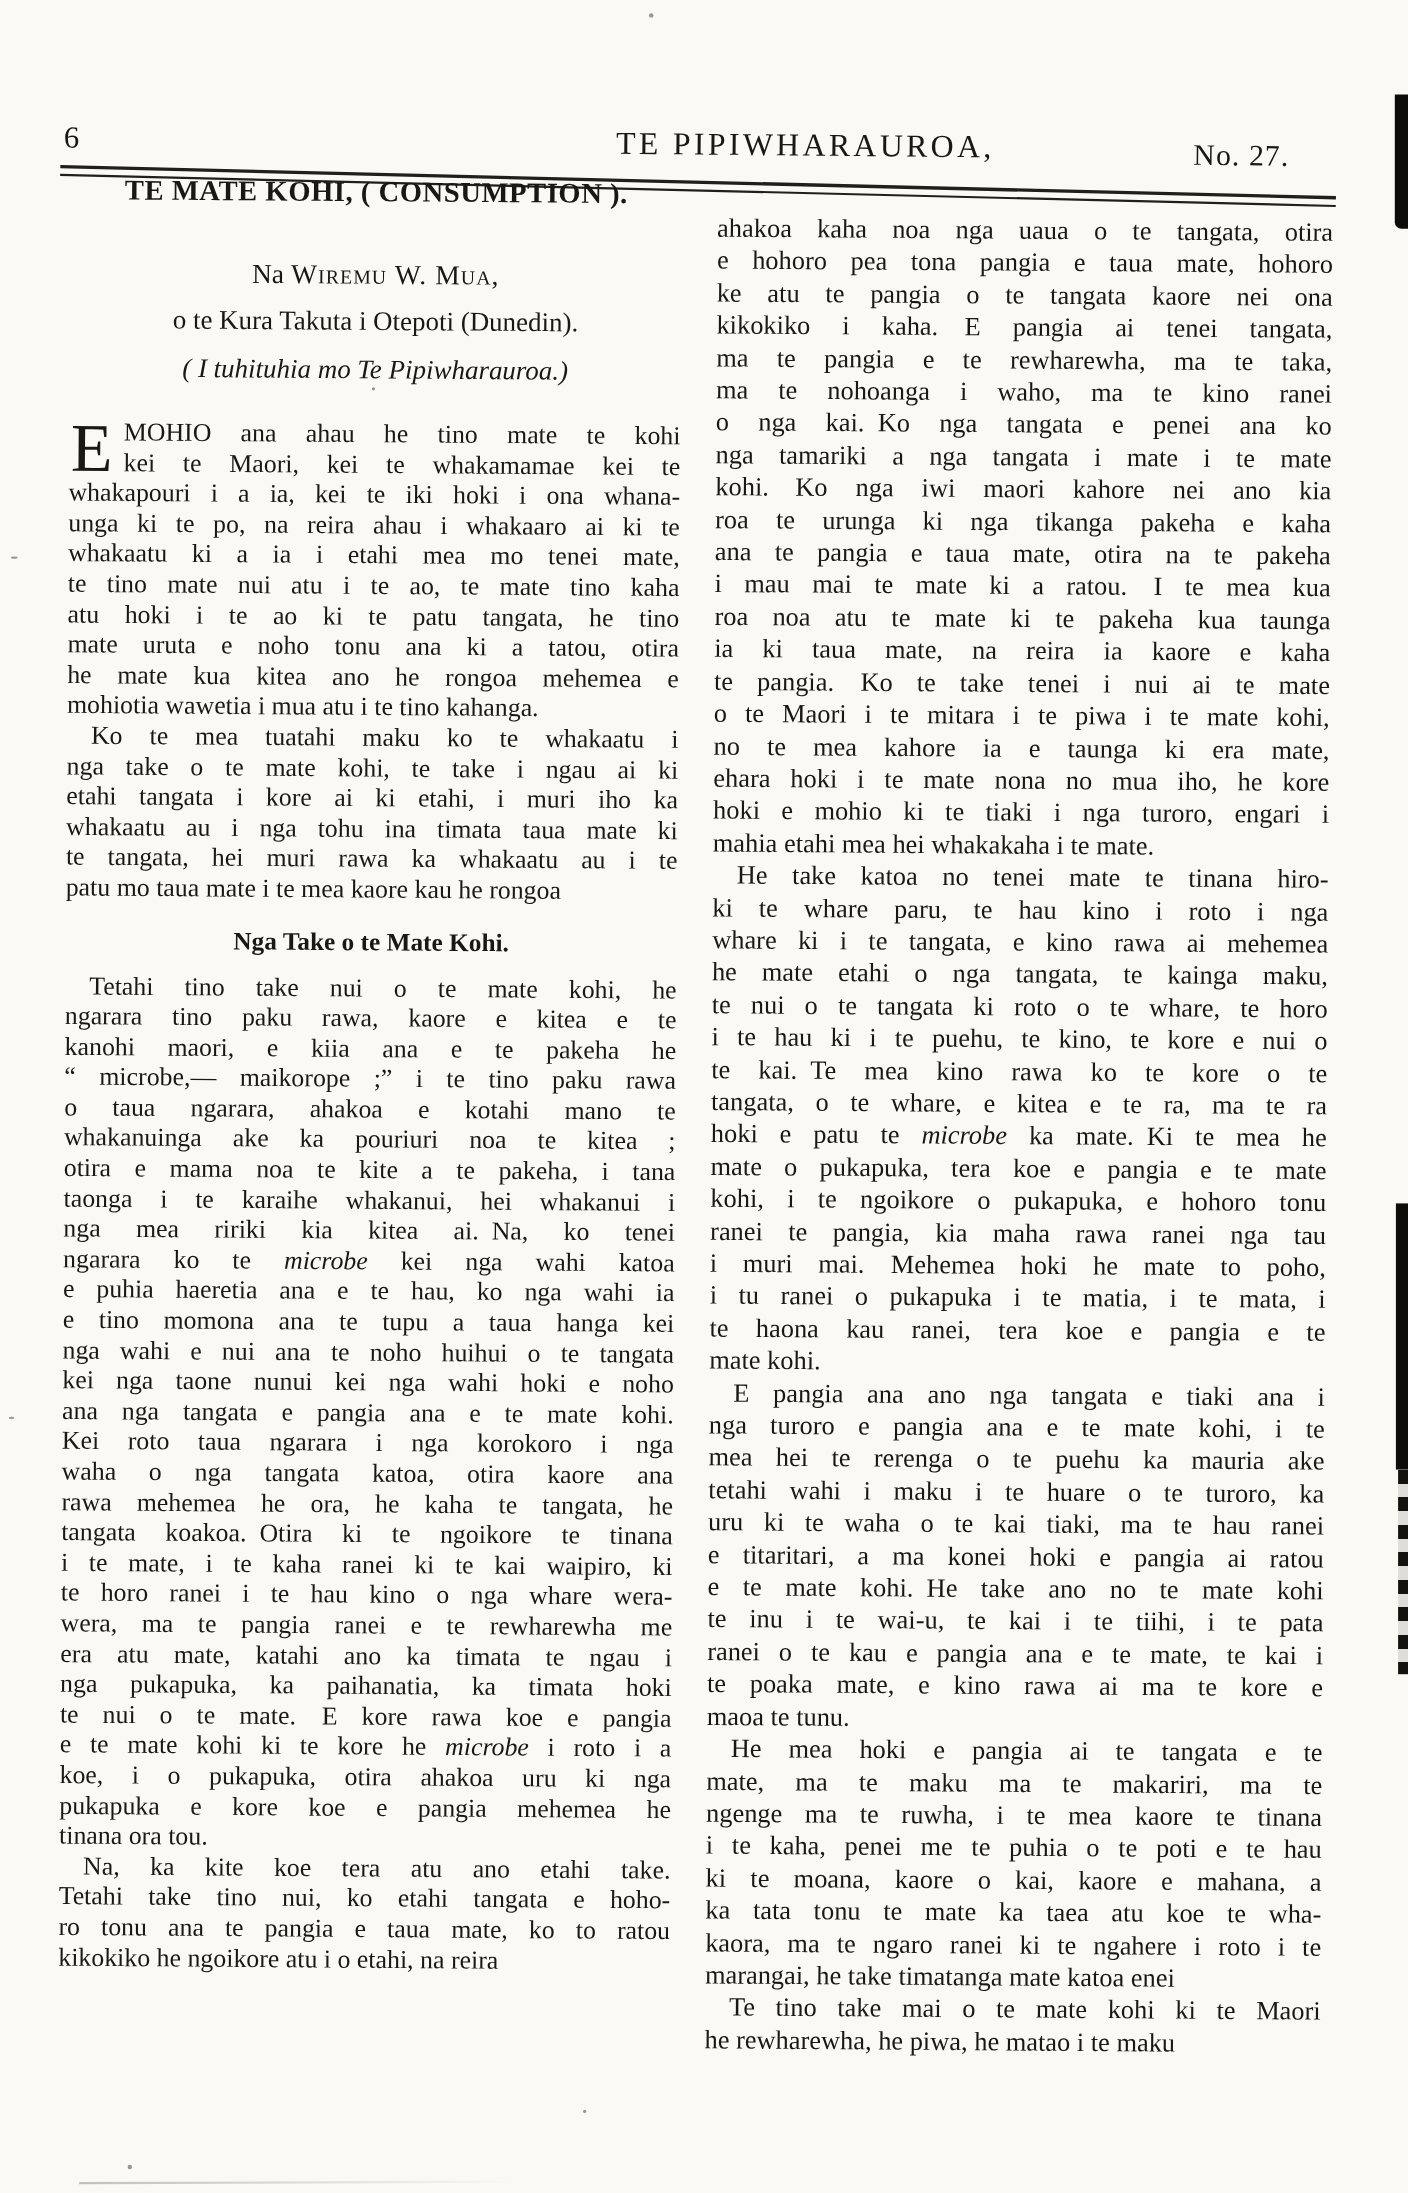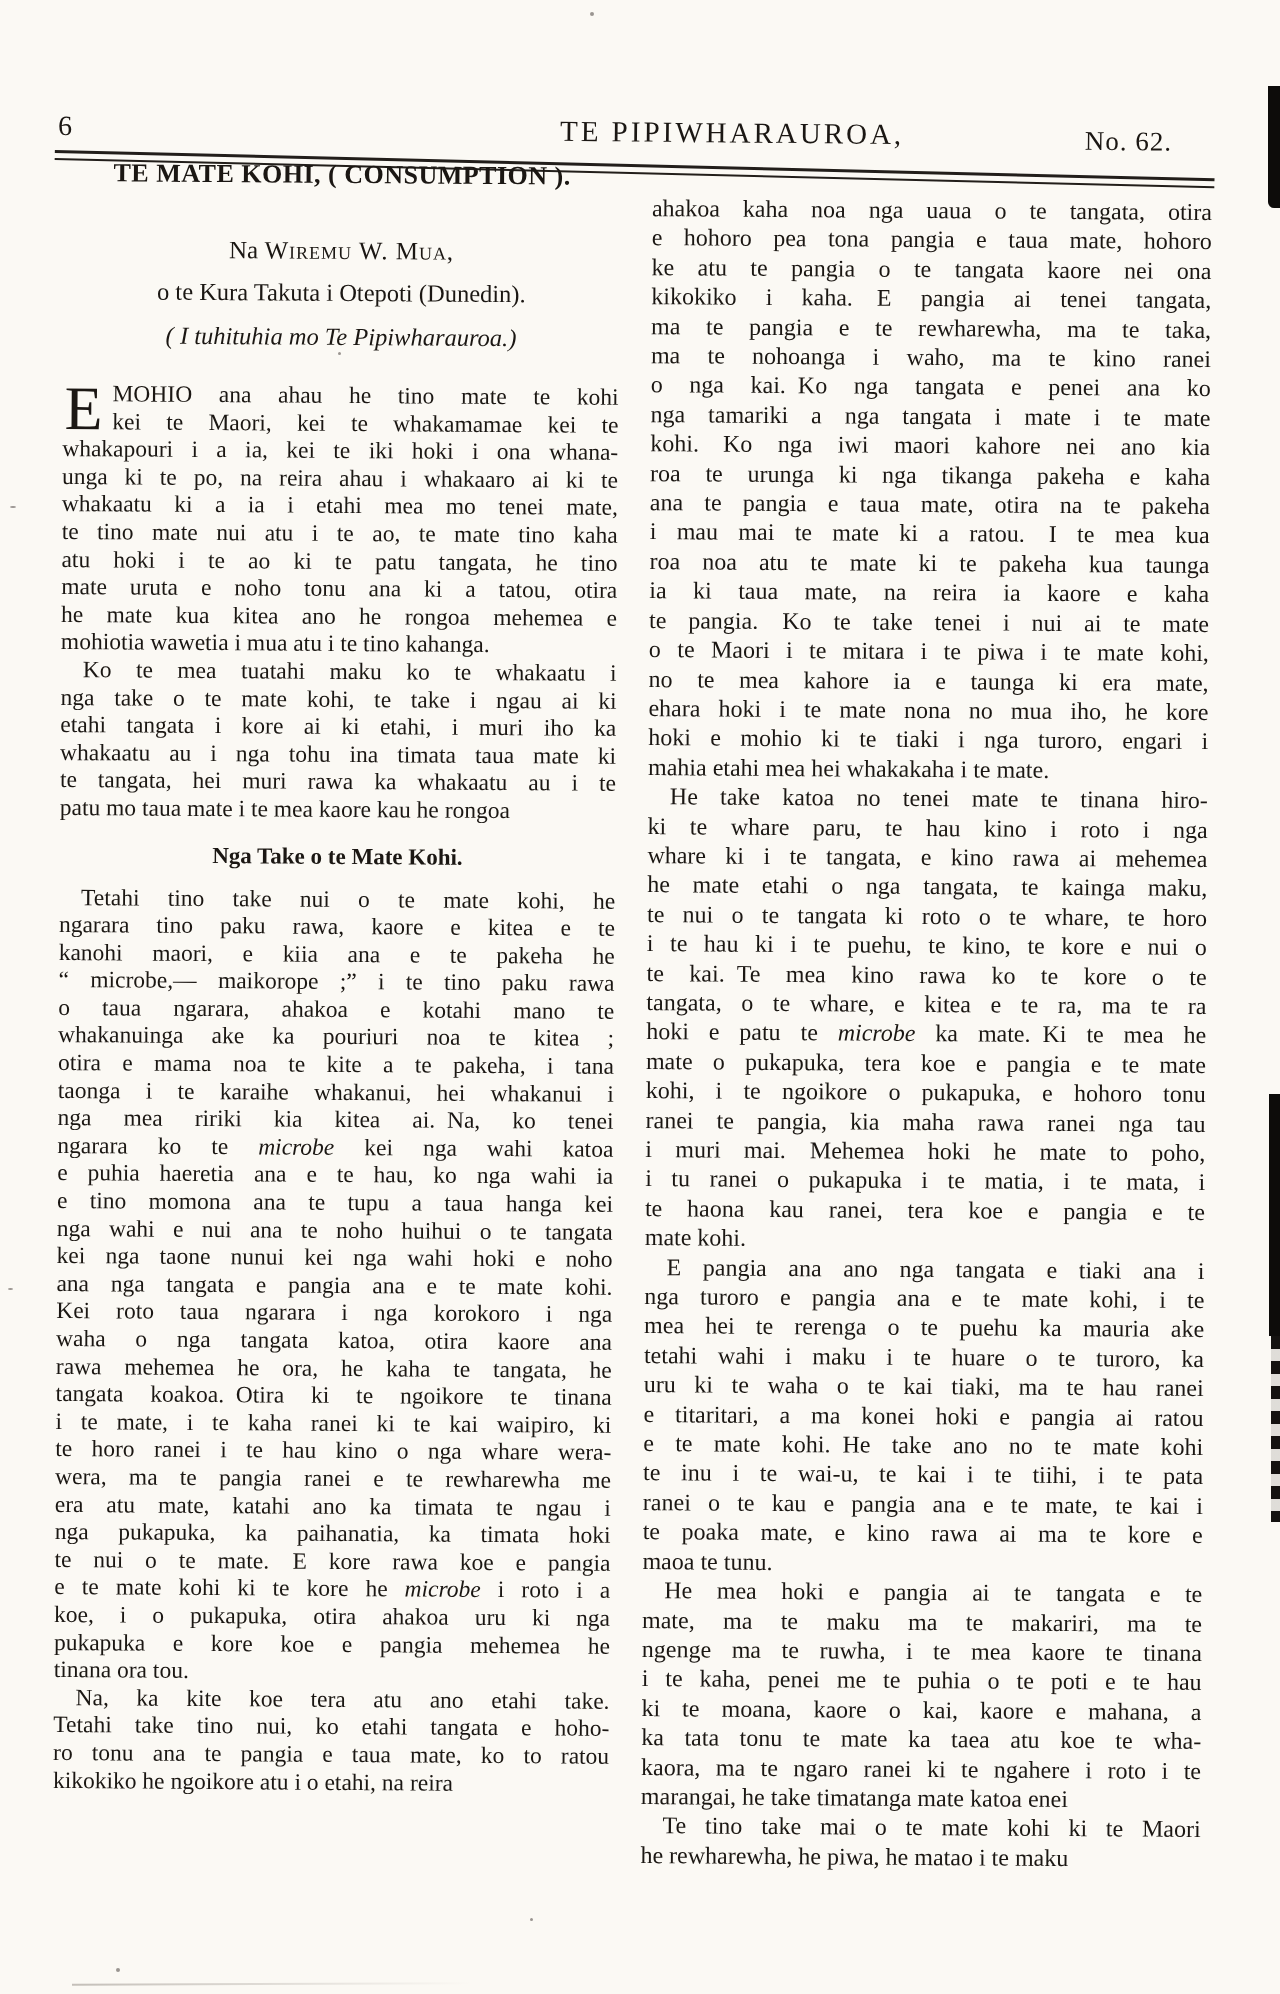--- a/index.html
+++ b/index.html
@@ -68,21 +68,21 @@
     transform:rotate(-0.2deg);opacity:.5;}
 </style>
 </head>
 <body>
 
 <div id="page">
 
   <div id="header">
     <div class="page-number">6</div>
     <div class="masthead">TE PIPIWHARAUROA,</div>
-    <div class="issue-number">No. 62.</div>
+    <div class="issue-number">No. 27.</div>
     <div class="double-rule">
       <div class="rule-a"></div>
       <div class="rule-b"></div>
     </div>
   </div>
 
   <div id="body-wrap">
     <div id="col-left" class="column">
       <div class="article-title">TE MATE KOHI, ( CONSUMPTION ).</div>
       <div class="byline"><span>Na</span> <span class="smallcaps">Wiremu W. Mua,</span></div>

